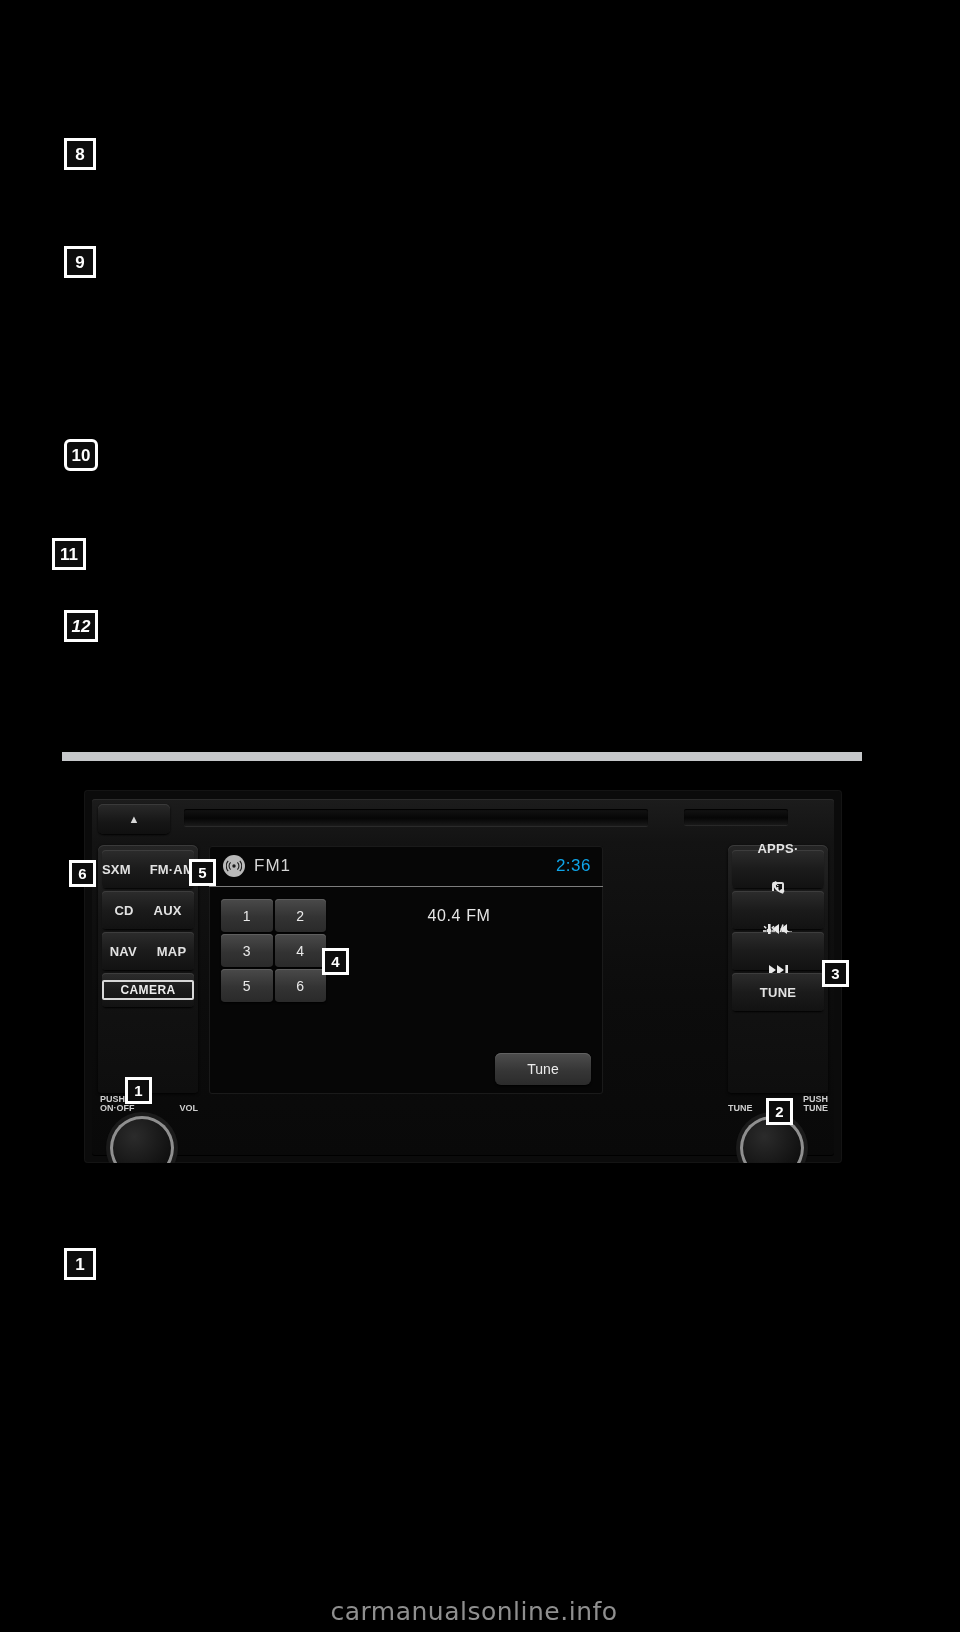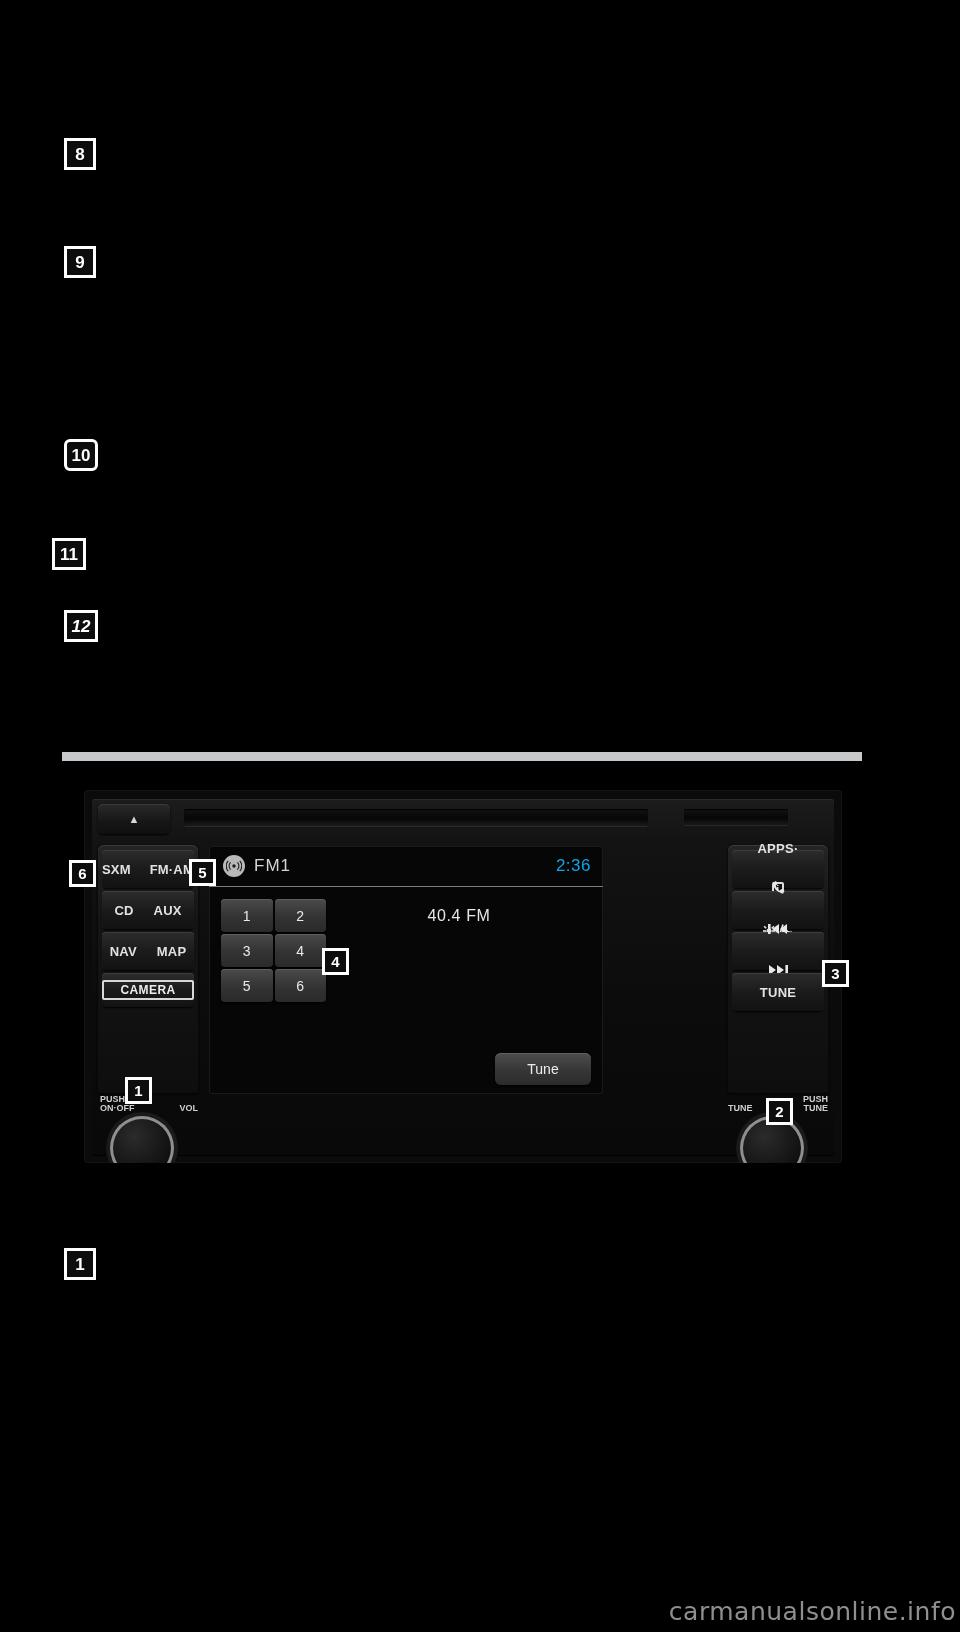--- a/index.html
+++ b/index.html
@@ -192,22 +192,22 @@
   
   #c6 {left:69px;  top:860px;}
   #c5 {left:189px; top:859px;}
   #c4 {left:322px; top:948px;}
   #c3 {left:822px; top:960px;}
   #c1 {left:125px; top:1077px;}
   #c2 {left:766px; top:1098px;}
 
   
   .watermark{
-    position:absolute;left:0;right:4px;bottom:6px;
-    text-align:right;color:#8f8f8f;font-size:25px;letter-spacing:.5px;
+    position:absolute;left:0;right:12px;bottom:6px;
+    text-align:center;color:#8f8f8f;font-size:25px;letter-spacing:.5px;
     font-family:"DejaVu Sans",sans-serif;
   }
 </style>
 </head>
 <body>
 
 <div class="page">
 
   <div class="callout lg" id="c8">8</div>
   <div class="callout lg" id="c9">9</div>

